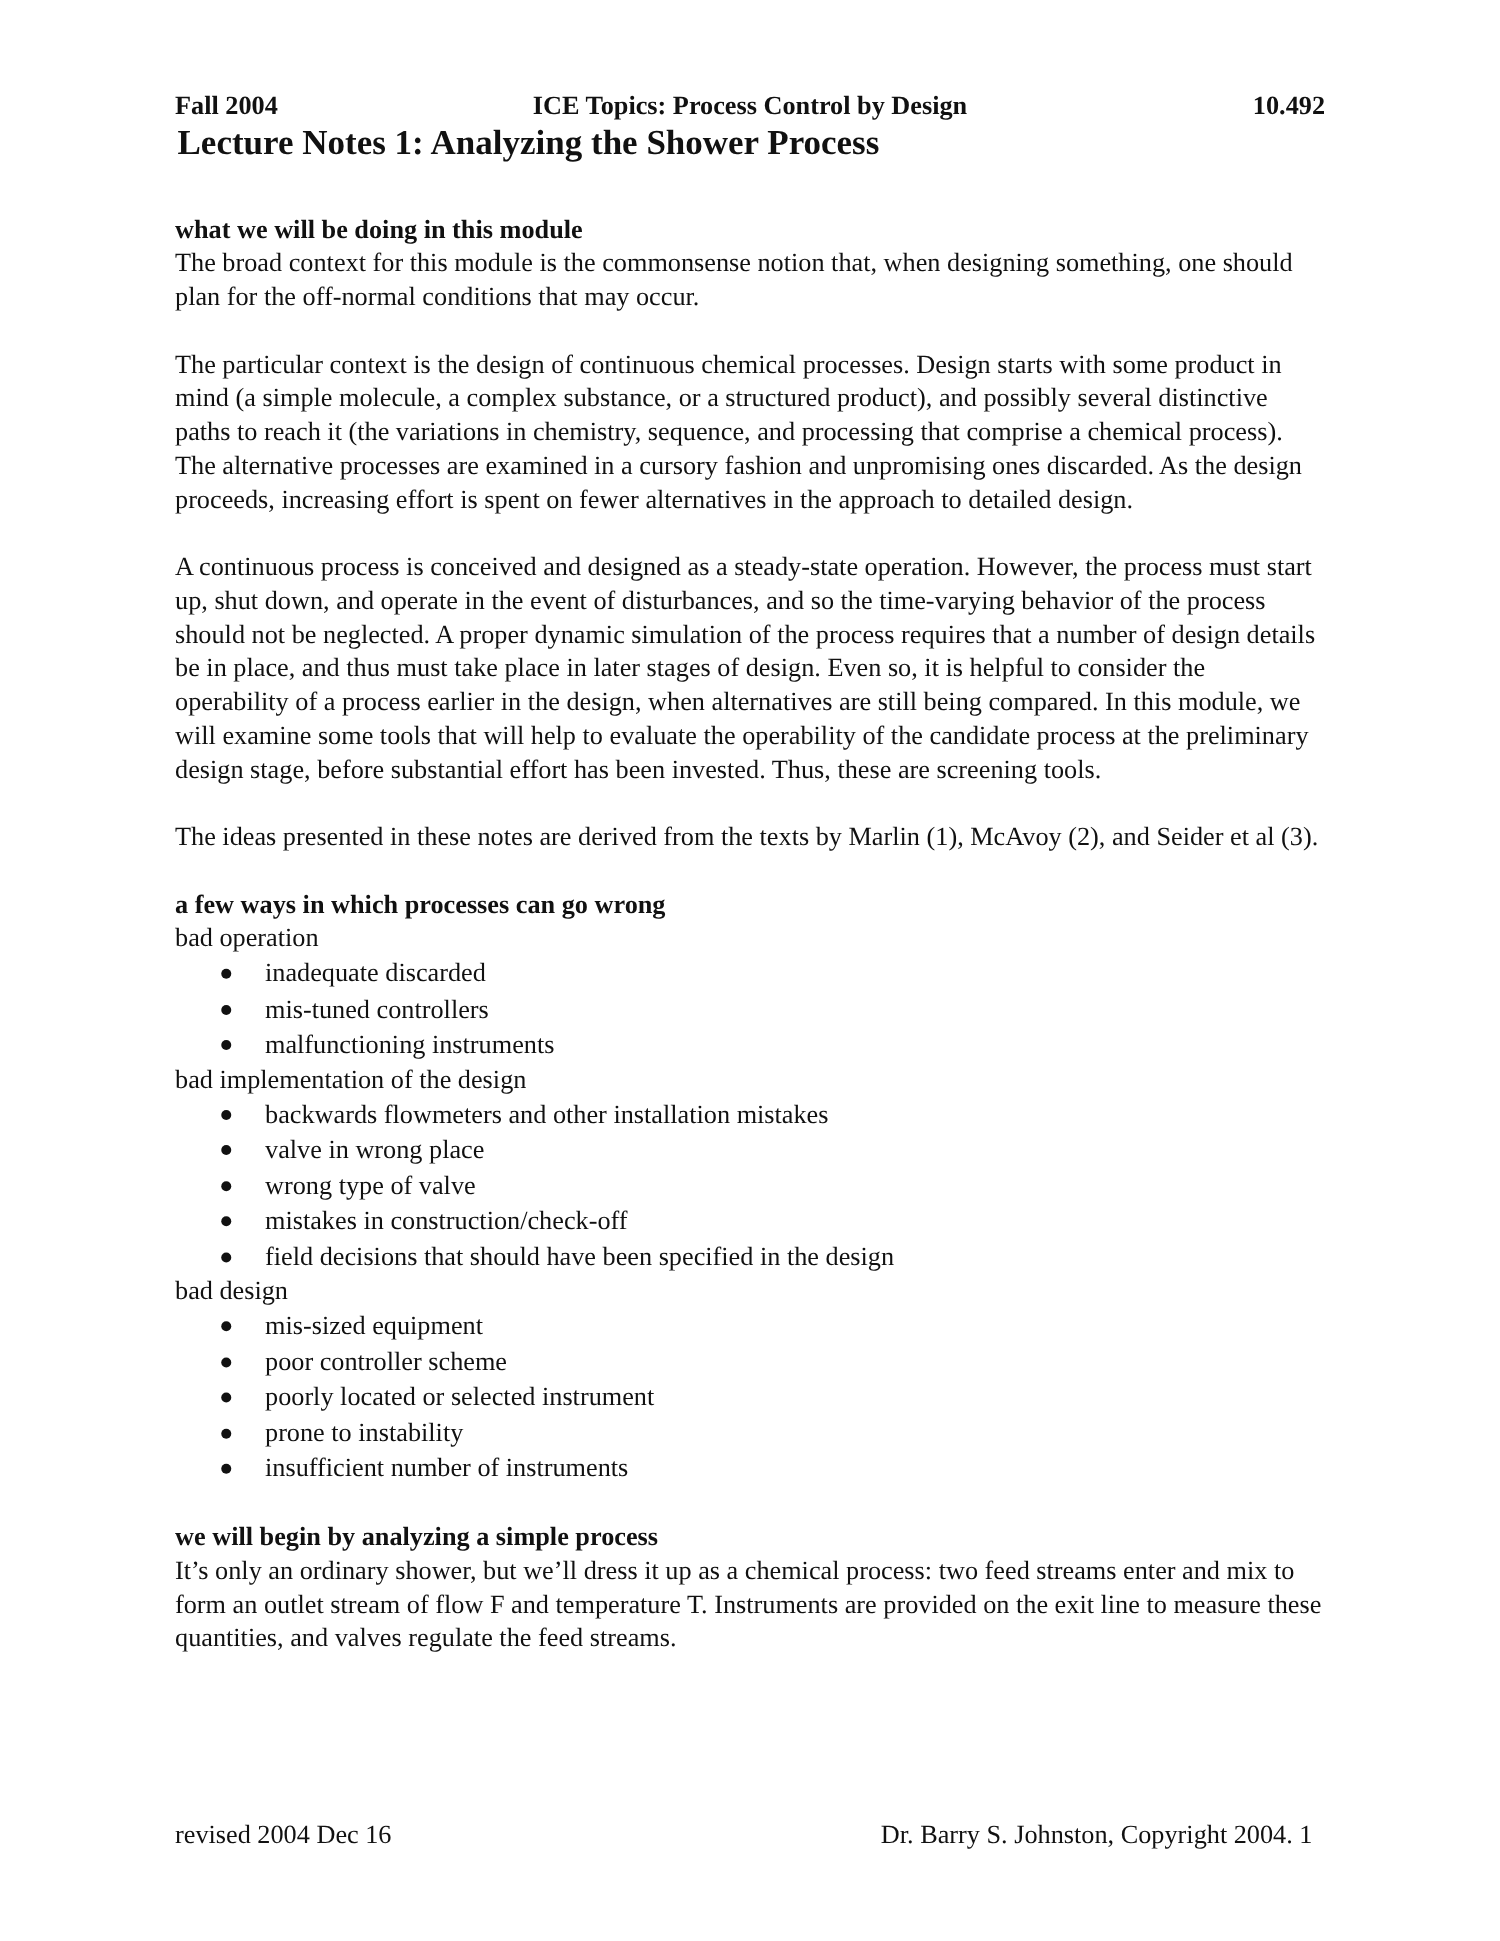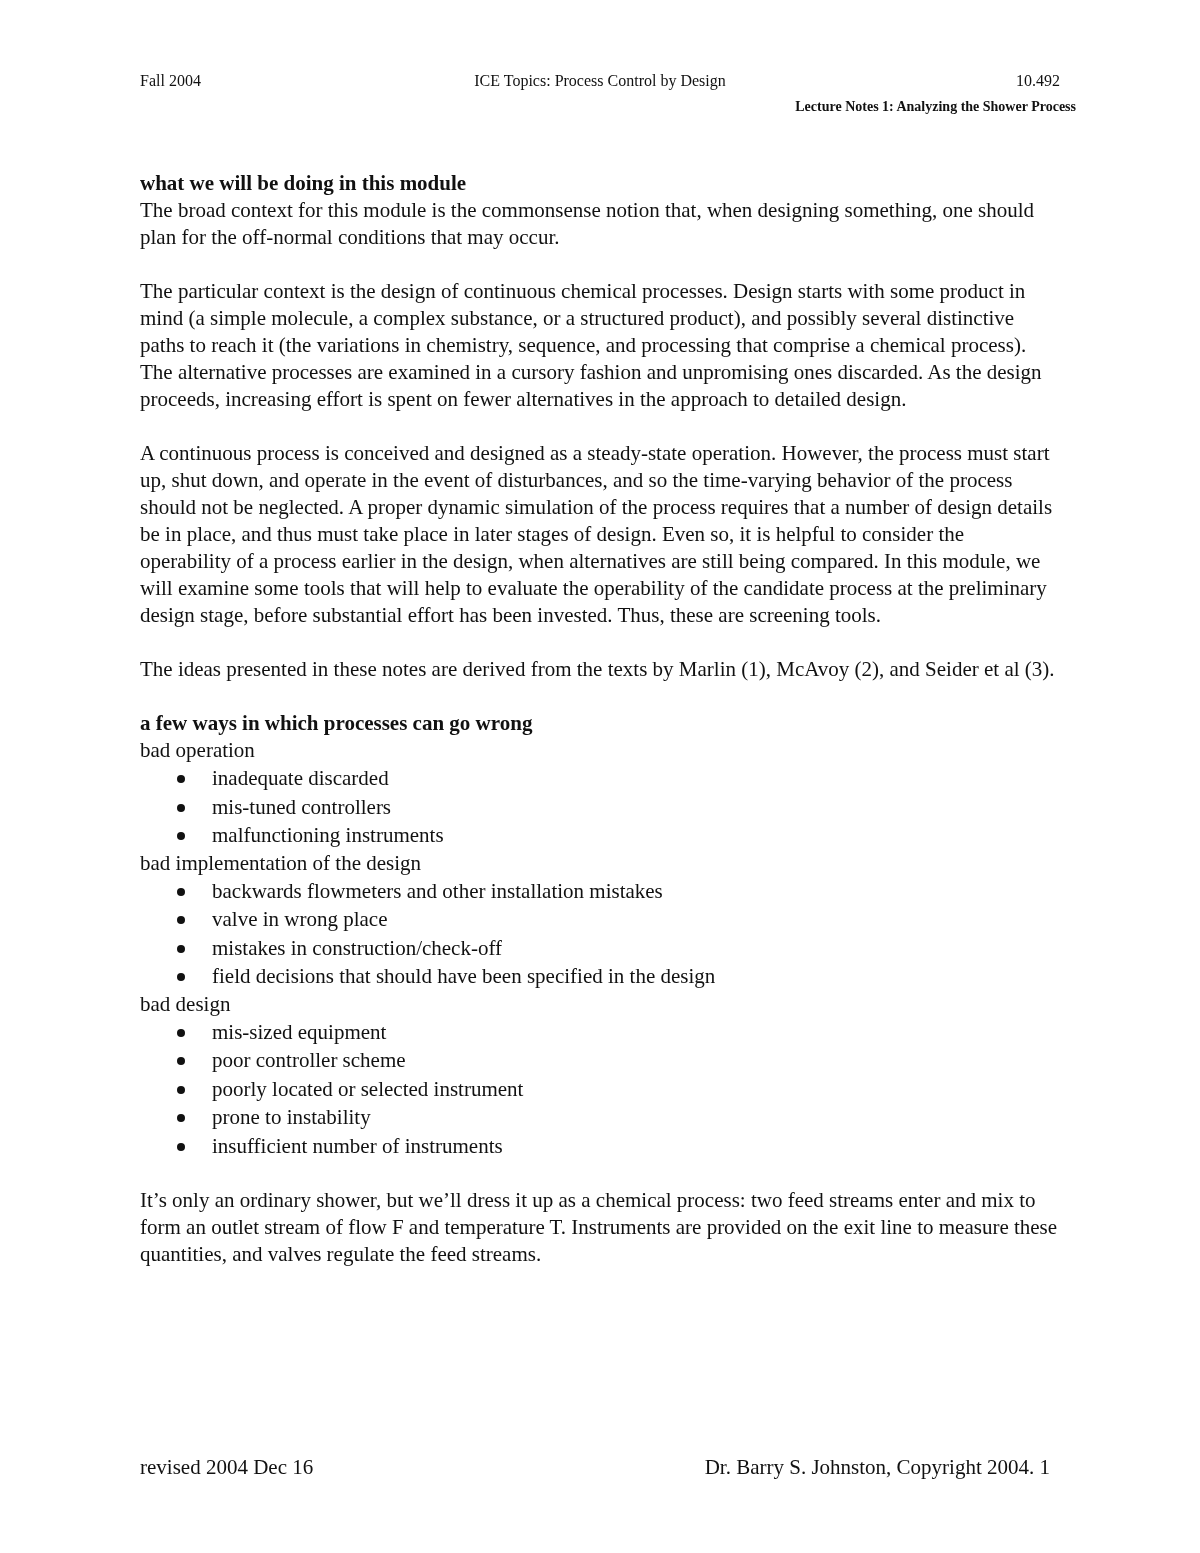--- a/index.html
+++ b/index.html
@@ -1,23 +1,23 @@
 <!DOCTYPE html>
 <html><head>
 <meta charset="utf-8">
 <style>
   html, body { margin: 0; padding: 0; background: #ffffff; }
   body { width: 1200px; height: 1553px; position: relative; overflow: hidden;
          font-family: "Liberation Serif", "DejaVu Serif", serif; color: #111; }
   .page { position: absolute; left: 140px; top: 0; width: 920px; }
-  .hdr-row { position: absolute; top: 72px; left: 0; width: 920px; height: 30px; font-weight: normal; font-size: 16px; }
+  .hdr-row { position: absolute; top: 72px; left: 0; width: 920px; height: 30px; font-weight: bold; font-size: 21px; }
   .hdr-left { position: absolute; left: 0; top: 0; }
   .hdr-center { position: absolute; left: 0; width: 920px; text-align: center; top: 0; }
   .hdr-right { position: absolute; right: 0; top: 0; }
-  .hdr-sub { position: absolute; top: 99px; left: 16px; width: 920px; text-align: right; font-weight: bold; font-size: 14px; }
+  .hdr-sub { position: absolute; top: 99px; left: 2px; width: 920px; text-align: left; font-weight: bold; font-size: 28px; }
   .body { position: absolute; top: 170px; left: 0; width: 920px; font-size: 21px; line-height: 27px; }
   .body p { margin: 0 0 27px 0; }
   .h { font-weight: bold; display: block; }
   .u { }
   .sub { display: block; }
   ul { margin: 0; padding: 0; list-style: none; }
   li { position: relative; padding-left: 72px; height: 28.5px; line-height: 28.5px; }
   li .bullet { position: absolute; left: 37px; top: 11px; width: 8px; height: 8px; border-radius: 50%; background: #111; }
   .footer { position: absolute; top: 1455px; left: 0; width: 920px; font-size: 21px; }
   .foot-left { position: absolute; left: 0; }
@@ -50,35 +50,37 @@
       <ul>
         <li><span class="bullet"></span><span>inadequate discarded</span></li>
         <li><span class="bullet"></span><span>mis-tuned controllers</span></li>
         <li><span class="bullet"></span><span>malfunctioning instruments</span></li>
       </ul>
 
       <span class="sub">bad implementation of the design</span>
       <ul>
         <li><span class="bullet"></span><span>backwards flowmeters and other installation mistakes</span></li>
         <li><span class="bullet"></span><span>valve in wrong place</span></li>
+        <li><span class="bullet"></span><span>wrong type of valve</span></li>
         <li><span class="bullet"></span><span>mistakes in construction/check-off</span></li>
         <li><span class="bullet"></span><span>field decisions that should have been specified in the design</span></li>
       </ul>
 
       <span class="sub">bad design</span>
       <ul>
         <li><span class="bullet"></span><span>mis-sized equipment</span></li>
         <li><span class="bullet"></span><span>poor controller scheme</span></li>
         <li><span class="bullet"></span><span>poorly located or selected instrument</span></li>
         <li><span class="bullet"></span><span>prone to instability</span></li>
         <li><span class="bullet"></span><span>insufficient number of instruments</span></li>
       </ul>
     </div>
 
     <p>
+      <span class="h">we will begin by analyzing a simple process</span>
       <span>It’s only an ordinary shower, but we’ll dress it up as a chemical process: two feed streams enter and mix to form an outlet stream of flow F and temperature T.  Instruments are provided on the exit line to measure these quantities, and valves regulate the feed streams.</span>
     </p>
   </div>
 
   <div class="footer">
     <span class="foot-left">revised 2004 Dec 16</span>
     <span class="foot-right">Dr. Barry S. Johnston, Copyright 2004.  1</span>
   </div>
 </div>
 

